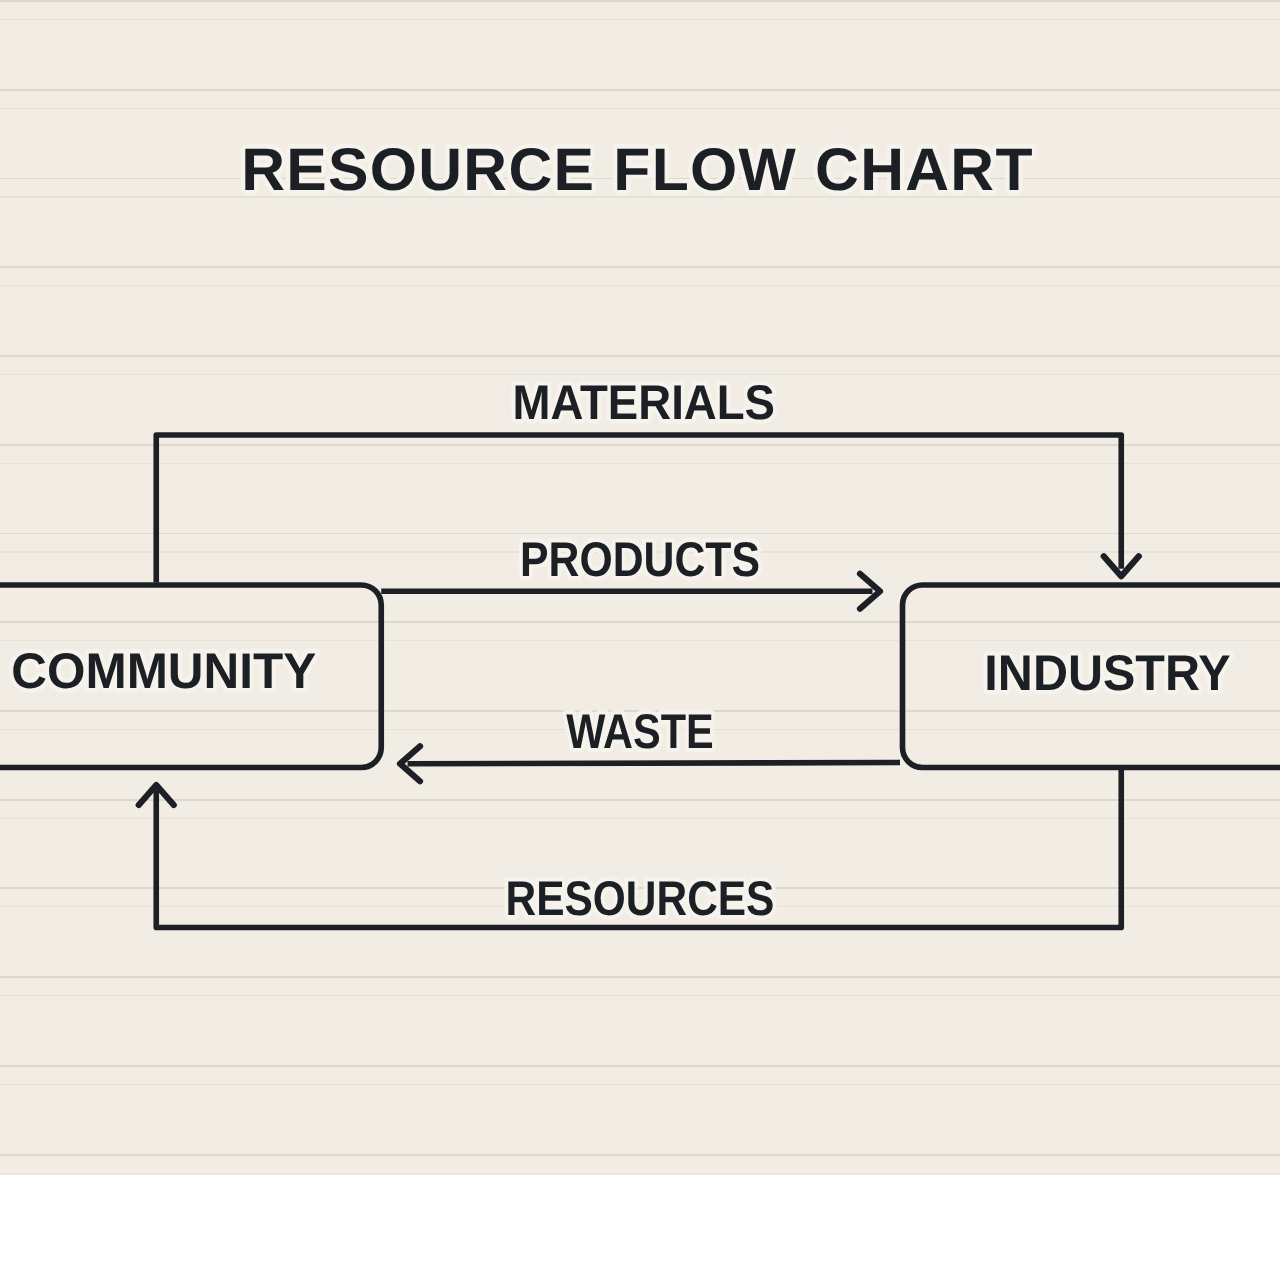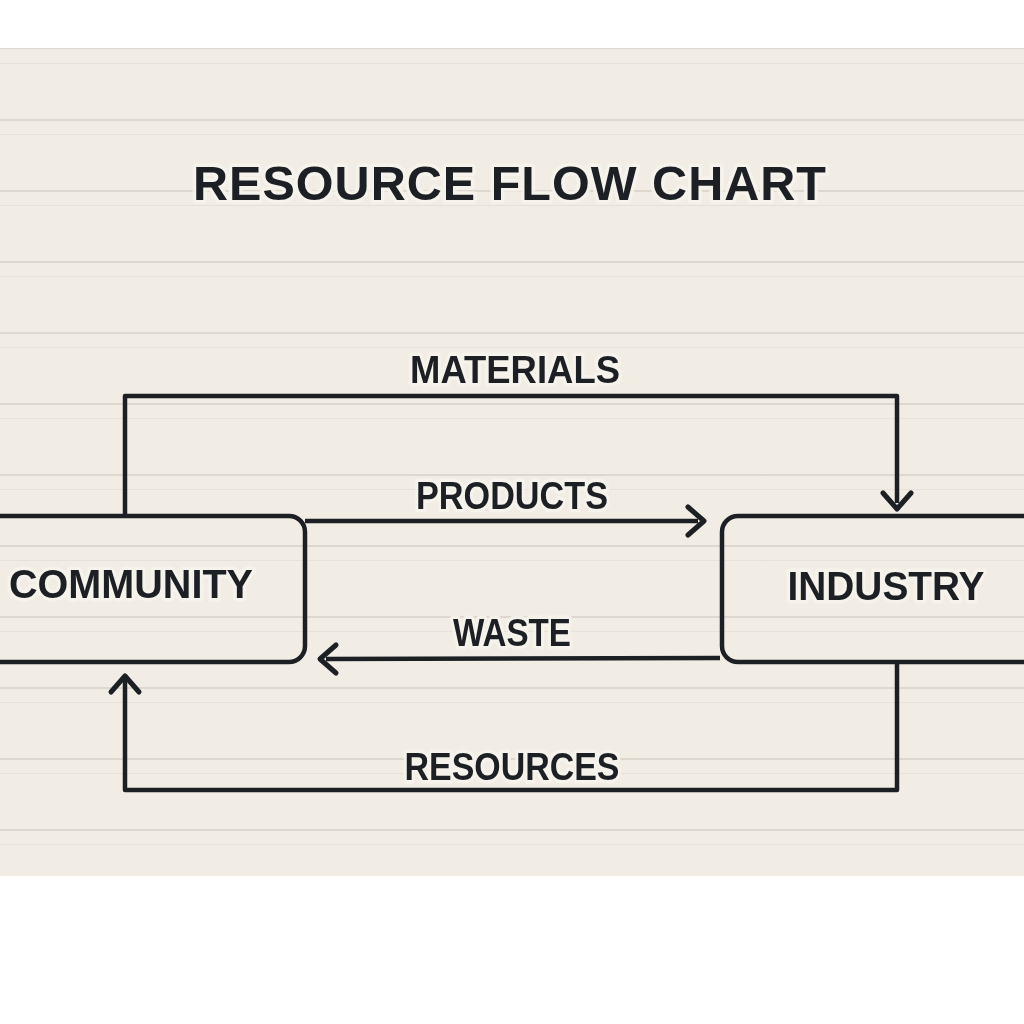--- a/index.html
+++ b/index.html
@@ -2,29 +2,28 @@
 <html><head>
 <meta charset="utf-8">
 <style>
   html, body { margin: 0; padding: 0; }
   body {
     width: 1024px; height: 1024px; overflow: hidden;
     font-family: "Liberation Sans", sans-serif;
   }
   .canvas {
     position: relative;
-    width: 1024px; height: 828px;
+    width: 1024px; height: 940px;
     background-color: #f1ede5;
     background-image:
       repeating-linear-gradient(180deg,
         rgba(176,169,151,0.30) 0px, rgba(176,169,151,0.30) 1.5px,
         rgba(0,0,0,0) 1.5px, rgba(0,0,0,0) 15px,
         rgba(176,169,151,0.16) 15px, rgba(176,169,151,0.16) 16px,
         rgba(0,0,0,0) 16px, rgba(0,0,0,0) 71px);
-    margin-top: 48px;
   }
   svg { position: absolute; inset: 0; display: block; }
   .diagram-line { fill: none; stroke-width: 4.5; stroke-linejoin: round; }
   .arrow-head  { fill: none; stroke-width: 5;   stroke-linejoin: round; stroke-linecap: round; }
   .node-box    { fill: none; stroke-width: 4.5; }
   text {
     font-family: "Liberation Sans", sans-serif;
     font-weight: 700;
     paint-order: stroke;
     stroke: rgba(246,243,236,0.9);

